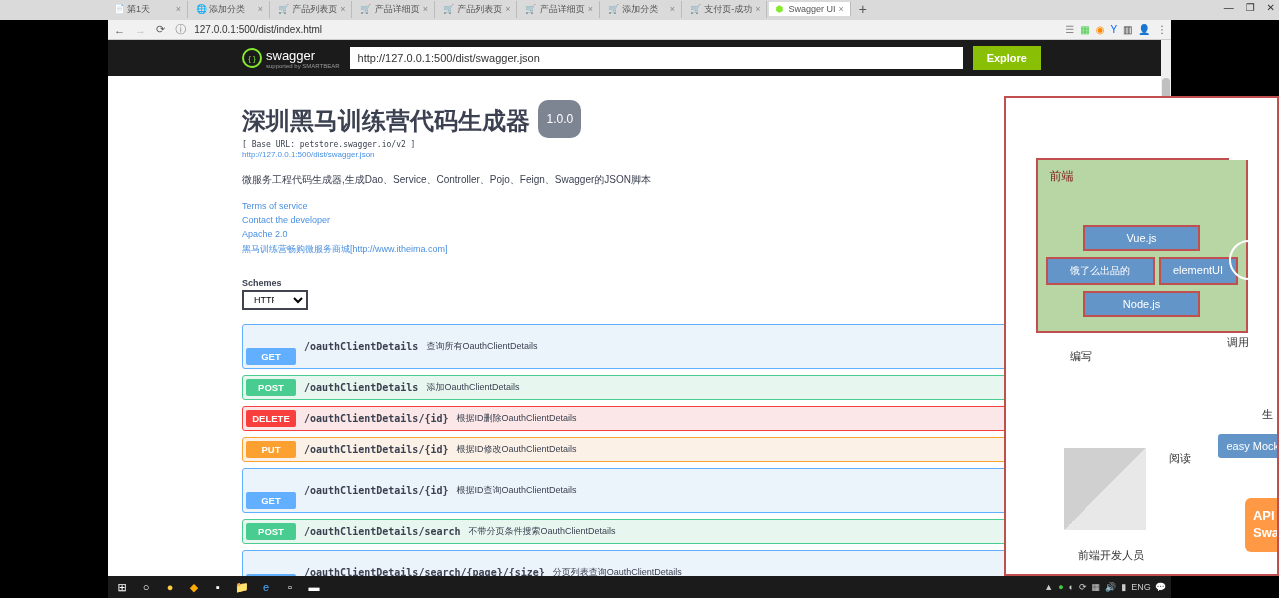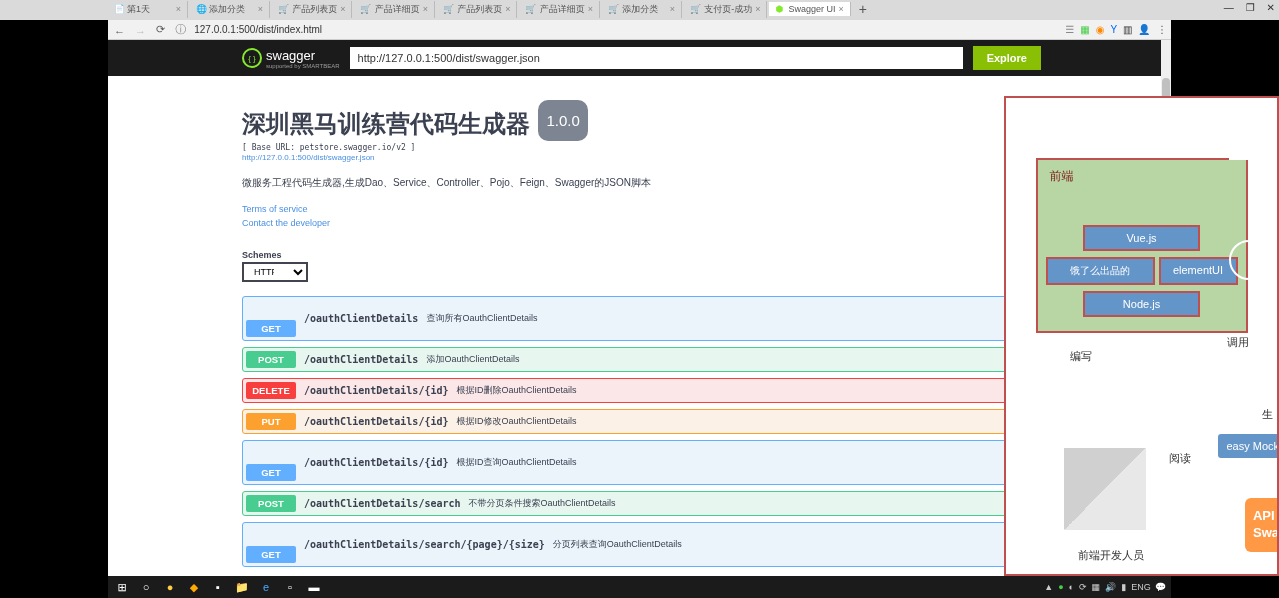--- a/index.html
+++ b/index.html
@@ -30,21 +30,21 @@
     .swagger-header { background: #1b1b1b; height: 36px; display: flex; align-items: center; padding: 0 130px 0 134px; gap: 10px; }
     .swagger-logo { display: flex; align-items: center; gap: 4px; color: #fff; font-size: 13px; }
     .logo-circle { width: 20px; height: 20px; border-radius: 50%; border: 2px solid #85ea2d; display: inline-flex; align-items: center; justify-content: center; color: #85ea2d; font-size: 8px; }
     .logo-sub { font-size: 6px; color: #999; }
     .swagger-url { flex: 1; background: #fff; border: none; padding: 5px 8px; font-size: 11px; color: #333; }
     .explore-btn { background: #89bf04; color: #fff; border: none; padding: 6px 14px; font-size: 11px; font-weight: bold; cursor: pointer; }
     
     
     .api-info { padding: 24px 134px 10px; }
     .api-title { font-size: 24px; font-weight: bold; color: #3b4151; display: inline; }
-    .api-version { display: inline-block; background: #7d8492; color: #fff; font-size: 15px; padding: 12px 8px; border-radius: 10px; vertical-align: super; margin-left: 4px; }
+    .api-version { display: inline-block; background: #7d8492; color: #fff; font-size: 12px; padding: 12px 8px; border-radius: 10px; vertical-align: super; margin-left: 4px; }
     .base-url { font-size: 8px; color: #3b4151; font-family: monospace; margin-top: 2px; }
     .spec-link { font-size: 8px; color: #4990e2; margin-top: 1px; }
     .api-desc { font-size: 10px; color: #3b4151; margin-top: 14px; }
     .info-links { margin-top: 14px; }
     .info-link { display: block; font-size: 9px; color: #4990e2; margin-bottom: 4px; }
     
     
     .schemes-section { padding: 0 134px 10px; margin-top: 8px; }
     .schemes-label { font-size: 9px; font-weight: bold; color: #3b4151; }
     .schemes-select { border: 2px solid #41444e; padding: 2px 16px 2px 6px; font-size: 9px; background: #fff; margin-top: 2px; width: 66px; }
@@ -190,20 +190,22 @@
 
   <div class="api-info">
     <span class="api-title">深圳黑马训练营代码生成器</span>
     <span class="api-version">1.0.0</span>
     <div class="base-url">[ Base URL: petstore.swagger.io/v2 ]</div>
     <div class="spec-link"><a style="color:#4990e2;text-decoration:none">http://127.0.0.1:500/dist/swagger.json</a></div>
     <div class="api-desc">微服务工程代码生成器,生成Dao、Service、Controller、Pojo、Feign、Swagger的JSON脚本</div>
     <div class="info-links">
       <a class="info-link">Terms of service</a>
       <a class="info-link">Contact the developer</a>
+      <a class="info-link">Apache 2.0</a>
+      <a class="info-link">黑马训练营畅购微服务商城[http://www.itheima.com]</a>
     </div>
   </div>
 
   <div class="schemes-section">
     <div class="schemes-label">Schemes</div>
     <select class="schemes-select">
       <option>HTTP</option>
     </select>
   </div>
 

